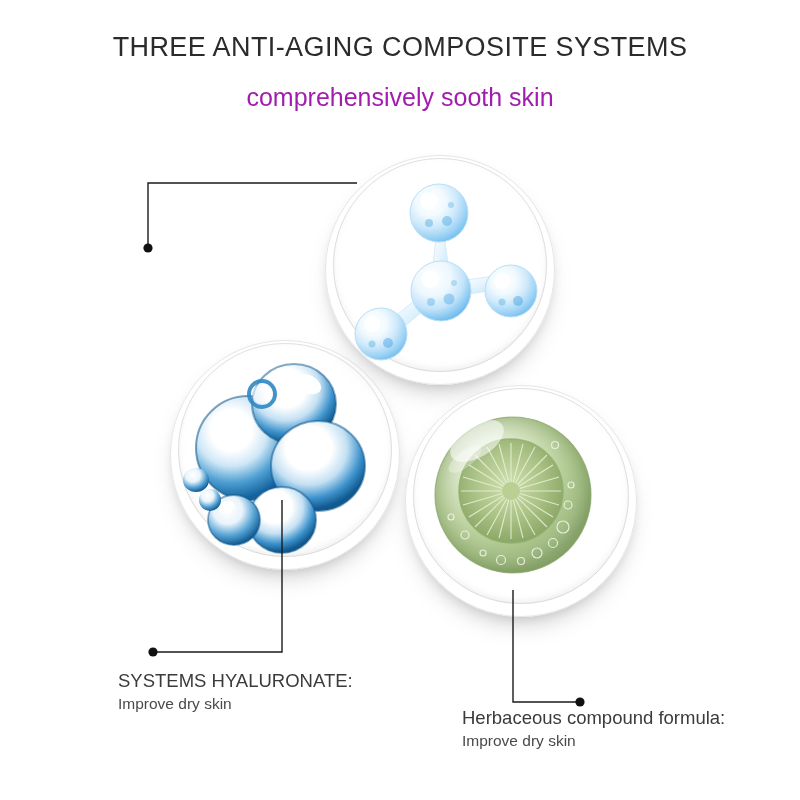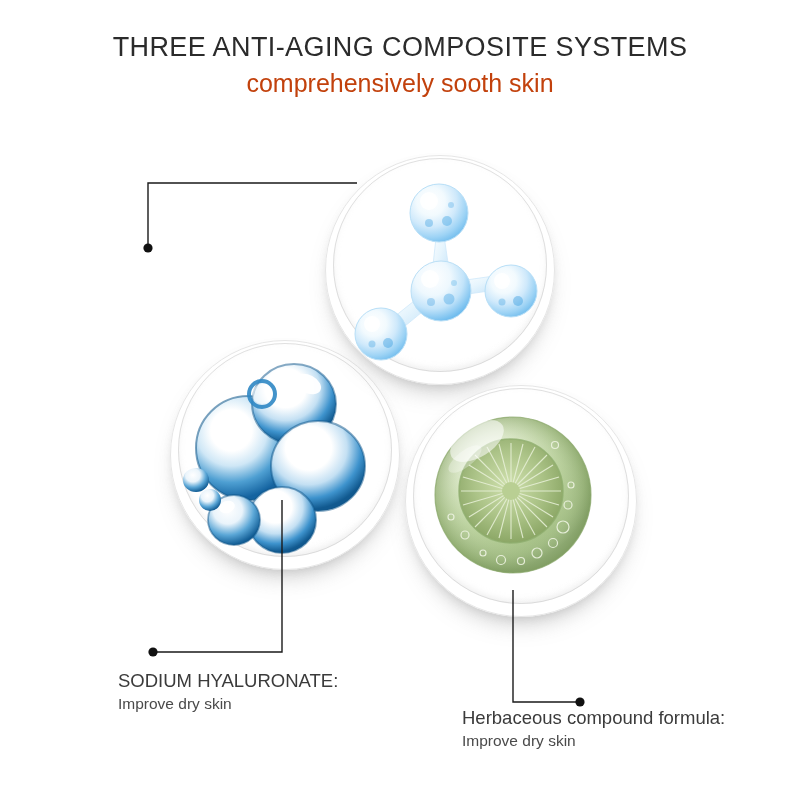--- a/index.html
+++ b/index.html
@@ -13,21 +13,21 @@
   }
   #stage{position:absolute;left:0;top:0;width:800px;height:800px;}
 
   
   .title-block{position:absolute;left:0;top:30px;width:800px;text-align:center;}
   .title{
     font-size:27px;letter-spacing:0.4px;color:#2b2b2b;
     font-weight:400;line-height:34px;white-space:nowrap;
   }
   .subtitle{
-    font-size:25px;color:#c2410c;font-weight:400;line-height:34px;margin-top:2px;
+    font-size:25px;color:#a21caf;font-weight:400;line-height:34px;margin-top:16px;
   }
 
   
   .disc{position:absolute;border-radius:50%;}
   .disc .rim{
     position:absolute;left:0;top:0;width:100%;height:100%;border-radius:50%;
     background:
        radial-gradient(circle at 50% 46%, #ffffff 0%, #ffffff 84%, #fdfdfd 89%, #f2f2f2 95%, #e3e3e3 100%);
     box-shadow:
        0 14px 22px -8px rgba(120,120,120,0.38),
@@ -279,21 +279,21 @@
     <circle cx="153" cy="652" r="4.6" fill="#111111"></circle>
 
     <polyline points="513,590 513,702 580,702" fill="none" stroke="#1a1a1a" stroke-width="1.4"></polyline>
     <circle cx="580" cy="702" r="4.6" fill="#111111"></circle>
   </svg>
 
   <div class="callout" id="callout-1">
   </div>
 
   <div class="callout" id="callout-2">
-    <div class="ttl">SODIUM HYALURONATE:</div>
+    <div class="ttl">SYSTEMS HYALURONATE:</div>
     <div class="sub">Improve dry skin</div>
   </div>
 
   <div class="callout" id="callout-3">
     <div class="ttl">Herbaceous compound formula:</div>
     <div class="sub">Improve dry skin</div>
   </div>
 
 </div>
 

